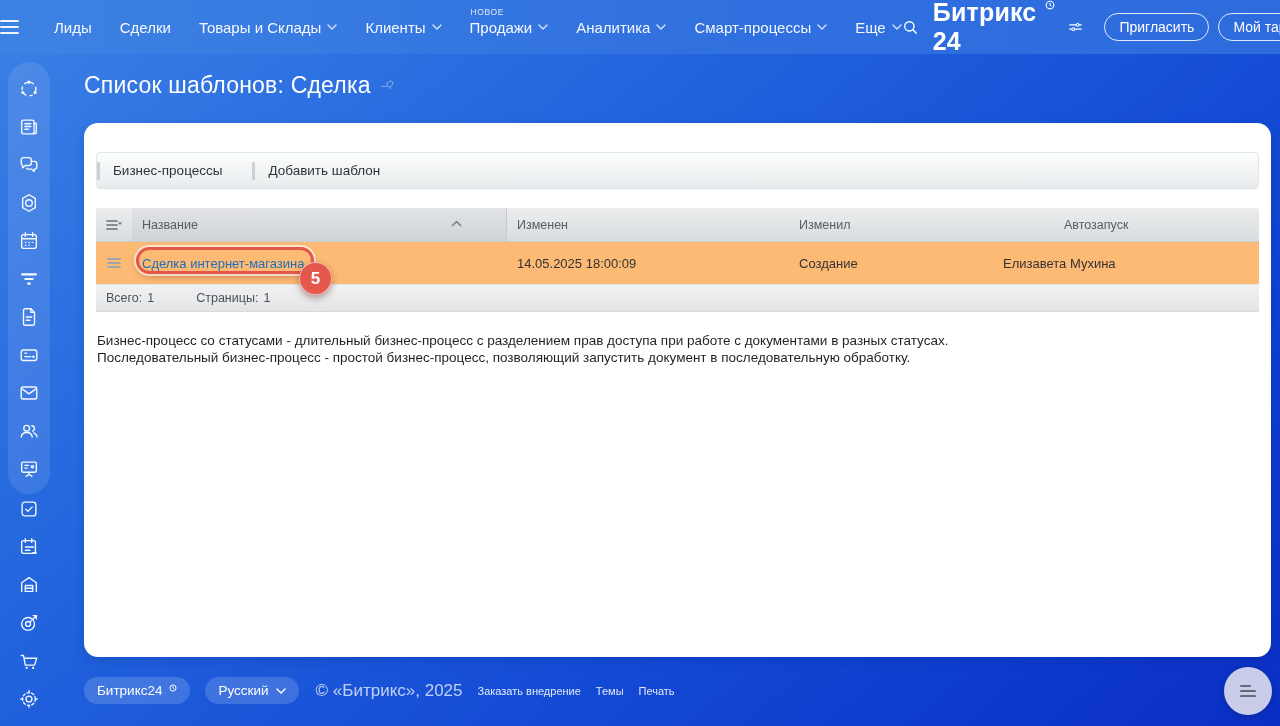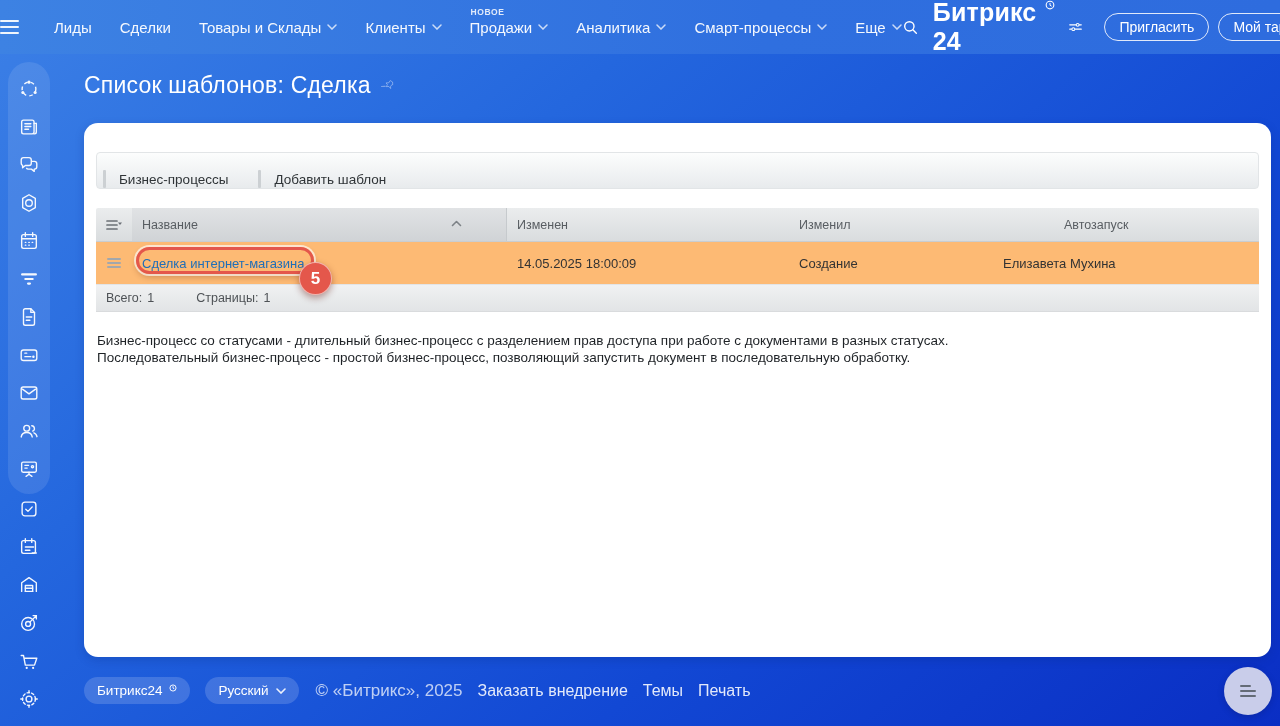--- a/index.html
+++ b/index.html
@@ -13,21 +13,21 @@
   .topbar { position:absolute; top:0; left:0; right:0; height:54px;
     background:linear-gradient(90deg,#3d82e3 0%,#2f6fdf 60%,#2e6cde 100%);
     display:flex; align-items:center; }
   .burger { width:58px; display:flex; justify-content:center; cursor:pointer; }
   .burger span { display:block; width:19px; height:2px; background:#fff; border-radius:1px;
     box-shadow:0 6px 0 #fff, 0 -6px 0 #fff; opacity:.92; }
   .nav { display:flex; align-items:center; gap:28px; margin-left:35px; }
   .nav-item { position:relative; display:flex; align-items:center; gap:6px;
     color:rgba(255,255,255,.95); font-size:15px; cursor:pointer; white-space:nowrap; }
   .nav-badge { position:absolute; top:-12px; left:1px; font-size:8.5px; letter-spacing:.6px;
-    color:rgba(255,255,255,.85); font-weight:700; }
+    color:rgba(255,255,255,.85); font-weight:400; }
   .chev { width:10px; height:6px; opacity:.75; }
   .top-right { margin-left:auto; display:flex; align-items:center; gap:14px; padding-right:12px; }
   .logo { display:flex; align-items:flex-start; color:#fff; font-size:25px; font-weight:700;
     letter-spacing:.2px; cursor:pointer; }
   .logo sup { font-size:9px; margin-left:2px; margin-top:2px; }
   .pill-btn { border:1.5px solid rgba(255,255,255,.85); border-radius:16px; color:#fff;
     font-size:14px; padding:5px 14px; background:transparent; cursor:pointer; white-space:nowrap;
     font-family:"Liberation Sans", sans-serif; }
   .pill-group { display:flex; gap:9px; margin-left:8px; }
 
@@ -45,21 +45,21 @@
   .page-head { position:absolute; left:84px; top:72px; display:flex; align-items:center; gap:10px; }
   .page-title { color:#fff; font-size:23px; font-weight:500; letter-spacing:.2px; }
   .pin { opacity:.65; cursor:pointer; }
 
   
   .card { position:absolute; left:84px; top:123px; width:1187px; height:534px; background:#fff;
     border-radius:14px; box-shadow:0 3px 10px rgba(5,35,120,.22); }
 
   .toolbar { position:absolute; left:12px; right:12px; top:29px; height:37px; border-radius:4px;
     background:linear-gradient(#fcfdfd,#e8ebed); border:1px solid #e2e5e7;
-    display:flex; align-items:flex-end; padding-left:6px; }
+    display:flex; align-items:center; }
   .tb-item { display:flex; align-items:center; gap:13px; margin-right:30px; cursor:pointer; }
   .tb-div { width:3px; height:18px; background:#ccd0d3; border-radius:1px; }
   .tb-label { font-size:13.5px; color:#2f3437; }
 
   .grid-head { position:absolute; left:12px; right:12px; top:85px; height:34px; display:flex;
     background:linear-gradient(#ebedee,#d9dcde); border-bottom:1px solid #c9cdd0;
     border-radius:2px 2px 0 0; }
   .gh-cell { display:flex; align-items:center; font-size:12.5px; color:#585d62; cursor:pointer; }
   .gh-controls { width:36px; justify-content:center; }
   .gh-name { width:375px; padding-left:10px; position:relative;
@@ -98,21 +98,21 @@
     font-weight:700; display:flex; align-items:center; justify-content:center;
     box-shadow:0 3px 7px rgba(90,15,8,.4); z-index:6; }
 
   
   .footer { position:absolute; left:84px; bottom:22px; display:flex; align-items:center; gap:15px; }
   .f-pill { height:27px; display:flex; align-items:center; gap:7px; padding:12px 13px;
     background:rgba(255,255,255,.16); border-radius:14px; color:#fff; font-size:13.5px;
     cursor:pointer; white-space:nowrap; }
   .f-pill sup { font-size:8px; margin-top:-6px; }
   .f-copy { color:rgba(255,255,255,.72); font-size:17px; margin-left:2px; white-space:nowrap; }
-  .f-link { color:rgba(255,255,255,.88); font-size:16px; cursor:pointer; white-space:nowrap; }
+  .f-link { color:rgba(255,255,255,.88); font-size:11px; cursor:pointer; white-space:nowrap; }
 
   .fab { position:absolute; right:8px; bottom:11px; width:48px; height:48px; border-radius:50%;
     background:#c9cdea; display:flex; align-items:center; justify-content:center; cursor:pointer;
     box-shadow:0 2px 6px rgba(10,20,80,.25); }
   .fab-ic { display:flex; flex-direction:column; gap:3px; }
   .fab-ic .l { height:2px; background:#646b76; border-radius:1px; width:16px; }
   .fab-ic .l.short { width:11px; align-self:flex-start; }
 
   svg { display:block; }
 </style>

